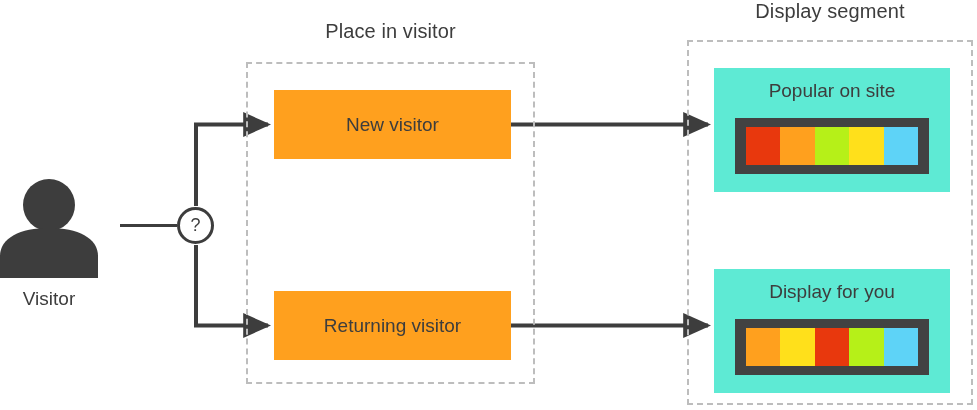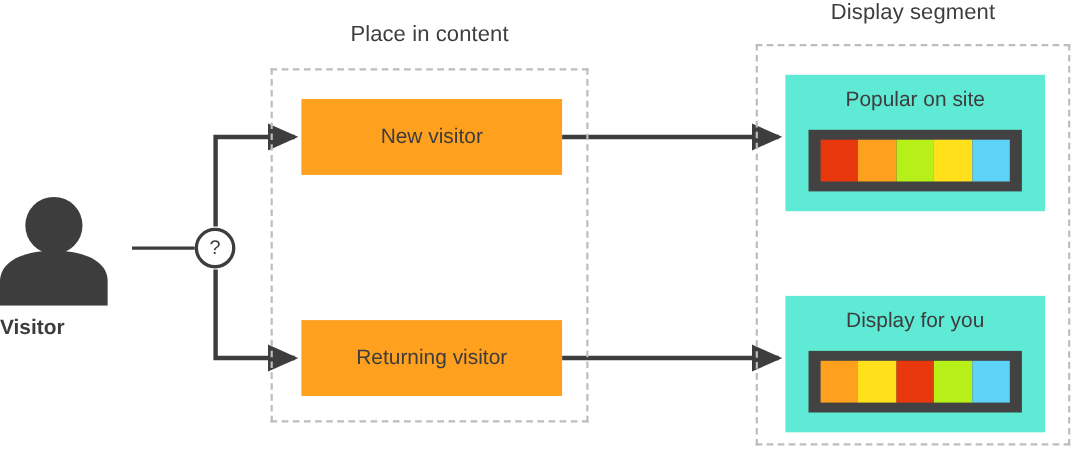--- a/index.html
+++ b/index.html
@@ -50,23 +50,22 @@
 
   
   .avatar {
     position: absolute;
   }
 
   .visitor-label {
     position: absolute;
     font-size: 19px;
     color: #3d3d3d;
-    text-align: left;
+    text-align: center;
     white-space: nowrap;
-    font-weight: bold;
   }
 
   
   .decision {
     position: absolute;
     width: 37px;
     height: 37px;
     border: 3px solid #3d3d3d;
     border-radius: 50%;
     background: #ffffff;
@@ -143,21 +142,21 @@
 
   <svg class="avatar" style="left:0px; top:178px; width:98px; height:100px;" viewBox="0 0 98 100" xmlns="http://www.w3.org/2000/svg">
     <circle cx="49" cy="27" r="26" fill="#3d3d3d"></circle>
     <path d="M0,100 L0,78 C0,60 20,50 49,50 C78,50 98,60 98,78 L98,100 Z" fill="#3d3d3d"></path>
   </svg>
 
   <div class="visitor-label" style="left:0px; top:288px; width:98px;">Visitor</div>
 
   <div class="decision" style="left:177px; top:207px;">?</div>
 
-  <div class="group-title" style="left:246px; top:20px; width:289px;">Place in content</div>
+  <div class="group-title" style="left:246px; top:20px; width:289px;">Place in visitor</div>
 
   <div class="dashed-box" style="left:246px; top:62px; width:289px; height:322px;"></div>
 
   <div class="segment-box" style="left:274px; top:90px; width:237px; height:69px;">New visitor</div>
 
   <div class="segment-box" style="left:274px; top:291px; width:237px; height:69px;">Returning visitor</div>
 
   <div class="group-title" style="left:687px; top:0px; width:286px;">Display segment</div>
 
   <div class="dashed-box" style="left:687px; top:40px; width:286px; height:365px;"></div>

